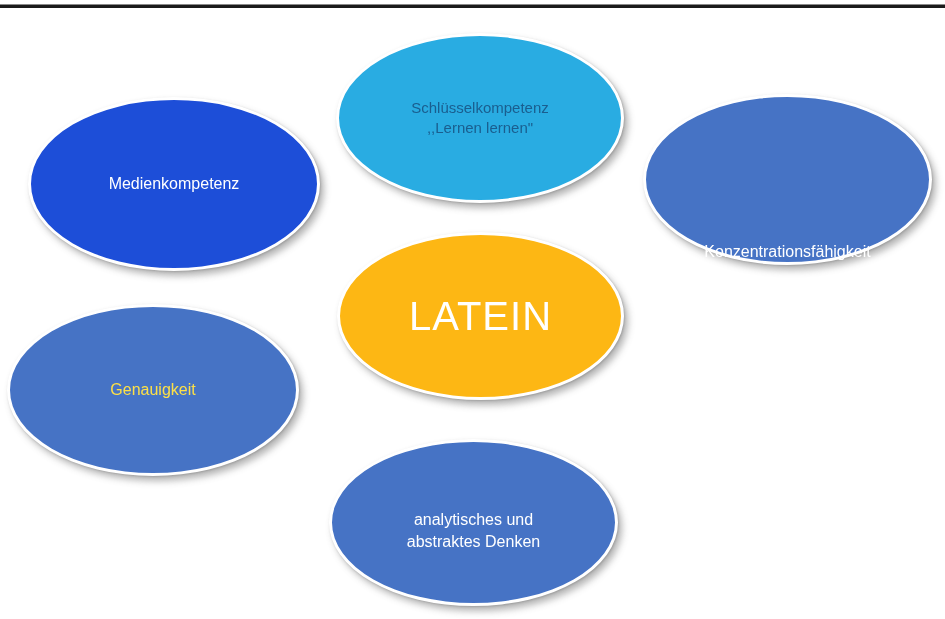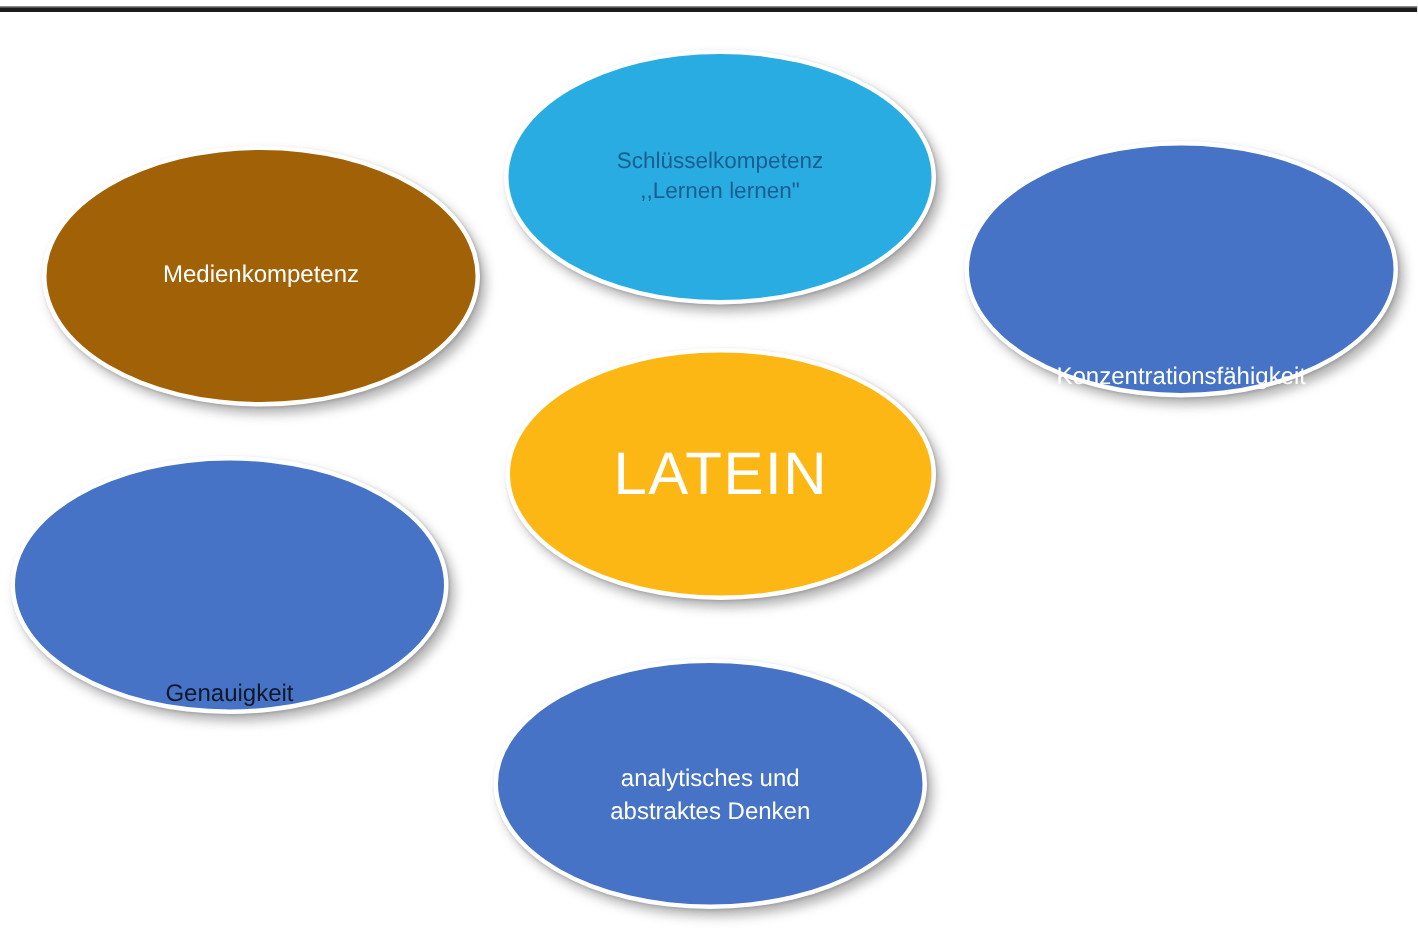--- a/index.html
+++ b/index.html
@@ -54,33 +54,33 @@
 <body>
 
 <div class="canvas">
 
   <div class="top-rule"></div>
 
   <div class="node node-schluesselkompetenz" style="background: rgb(41, 172, 226); color: rgb(26, 94, 143);">
     <span class="label">Schlüsselkompetenz ,,Lernen lernen"</span>
   </div>
 
-  <div class="node node-medienkompetenz" style="background: #a16207; color: rgb(255, 255, 255);">
+  <div class="node node-medienkompetenz" style="background: #1d4ed8; color: rgb(255, 255, 255);">
     <span class="label">Medienkompetenz</span>
   </div>
 
   <div class="node node-konzentration" style="background: rgb(70, 115, 197); color: rgb(255, 255, 255);">
     <span class="label">Konzentrationsfähigkeit</span>
   </div>
 
   <div class="node node-latein" style="background: rgb(253, 183, 20); color: rgb(255, 255, 255);">
     <span class="label">LATEIN</span>
   </div>
 
-  <div class="node node-genauigkeit" style="background: rgb(70, 115, 197); color: #0f172a; align-items: flex-end;">
+  <div class="node node-genauigkeit" style="background: rgb(70, 115, 197); color: #fde047;">
     <span class="label">Genauigkeit</span>
   </div>
 
 
   <div class="node node-analytisch" style="background: rgb(70, 115, 197); color: rgb(255, 255, 255);">
     <span class="label">analytisches und abstraktes Denken</span>
   </div>
 
 </div>
 

